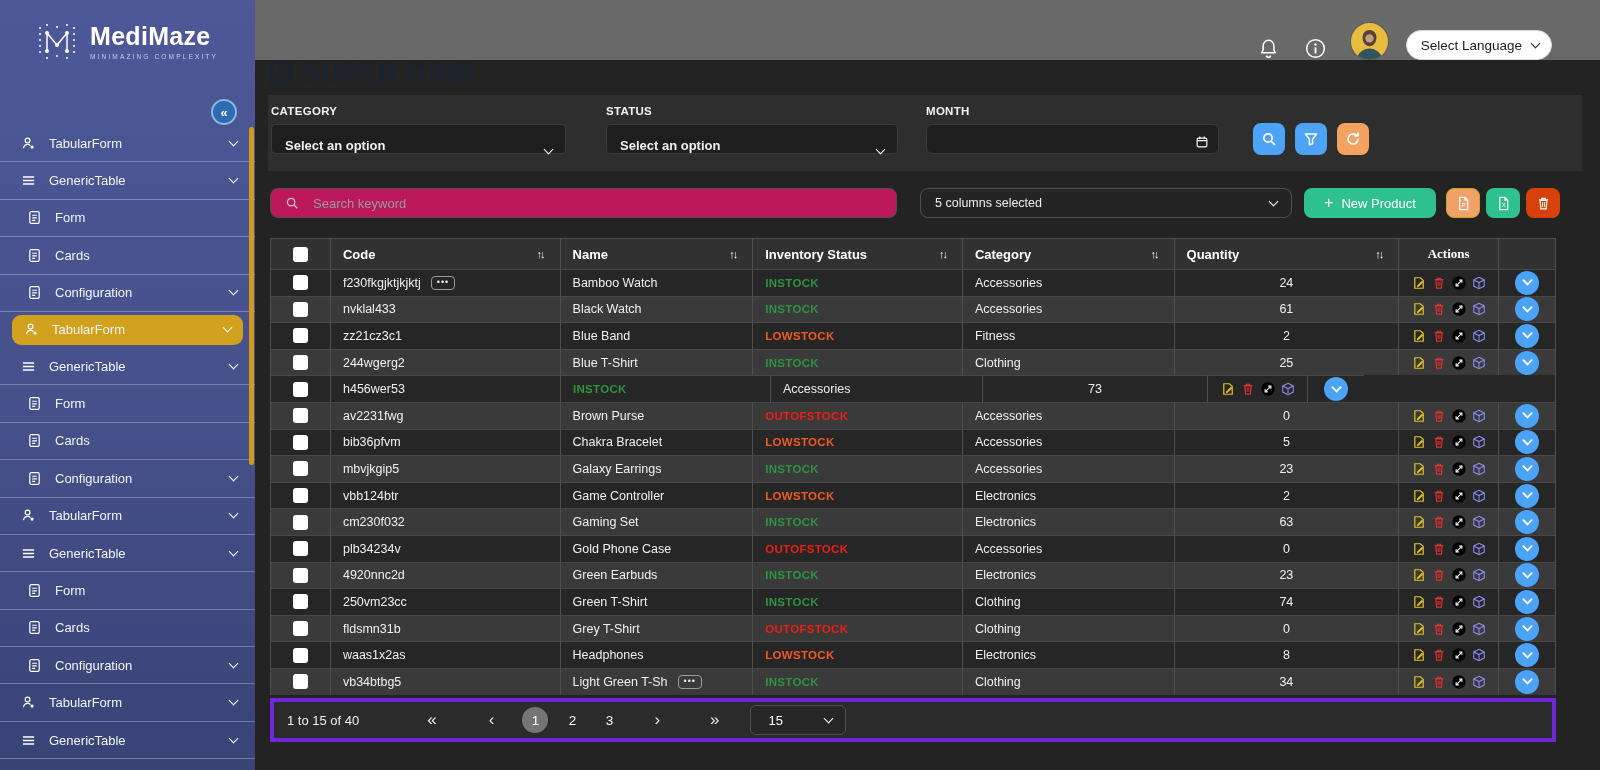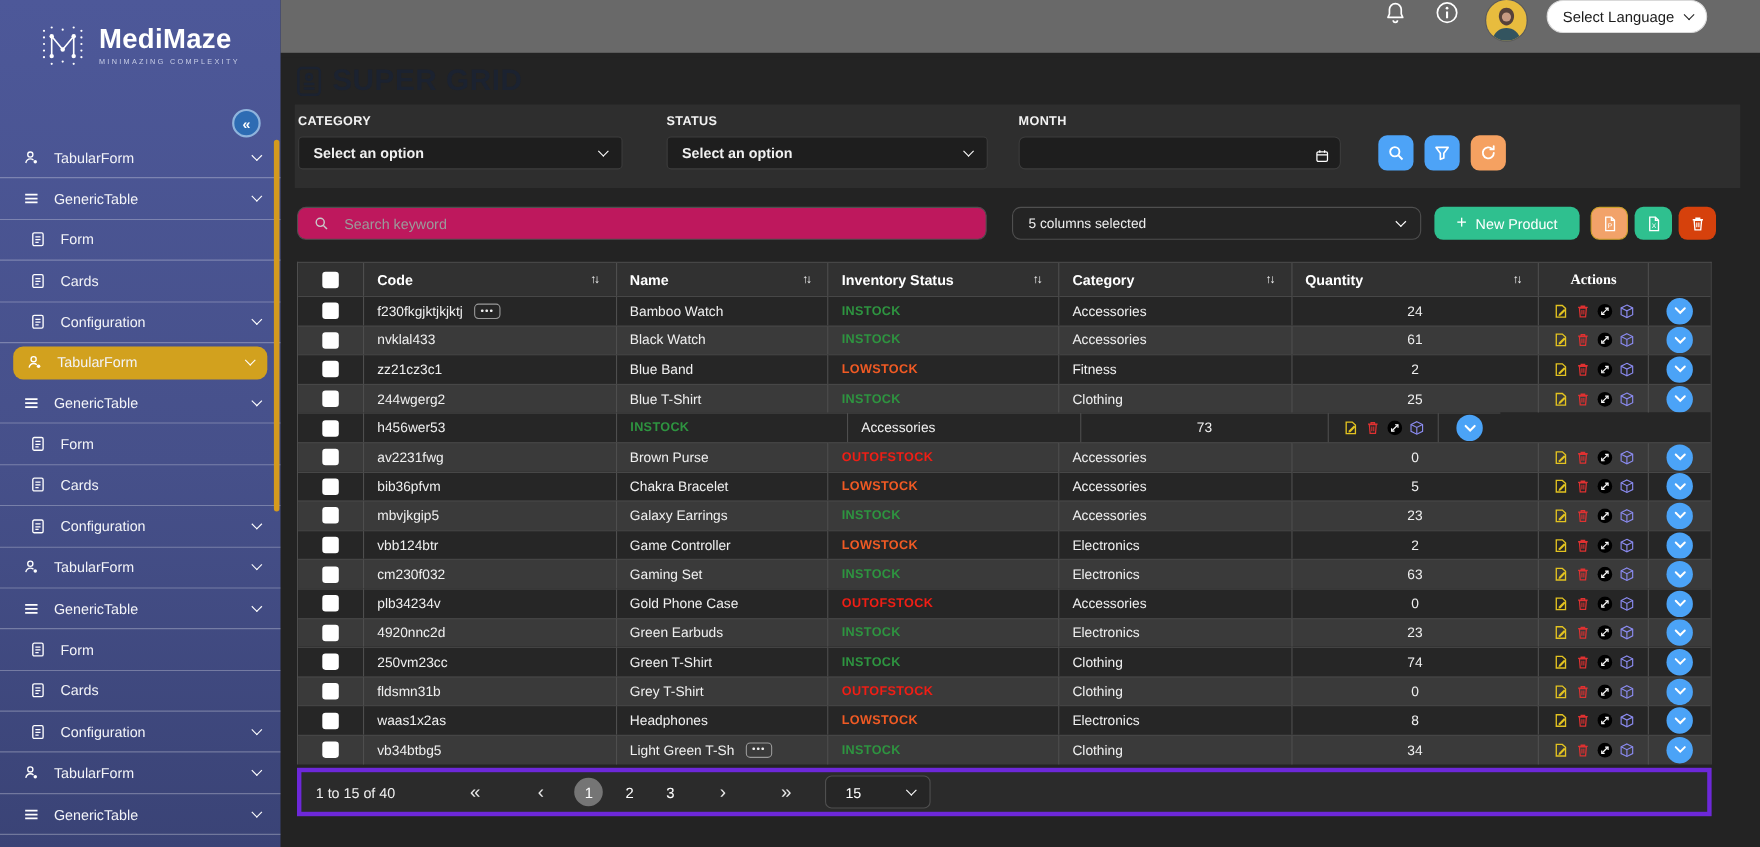--- a/index.html
+++ b/index.html
@@ -22,41 +22,41 @@
                border-bottom:1px solid rgba(255,255,255,.28); cursor:pointer; }
   .side-item.sub { padding-left:27px; }
   .side-item .sicon { width:15px; height:15px; flex:0 0 15px; }
   .side-label { color:#f3f4f8; font-size:13px; margin-left:13px; }
   .chev { width:7px; height:7px; border-right:1.6px solid #fff; border-bottom:1.6px solid #fff;
           transform:rotate(45deg); margin-left:auto; margin-top:-4px; }
   .side-item.active { background:#d2a11e; border-radius:9px; margin:3px 12px 3px 12px; height:30px;
                       padding:0 12px 0 12px; border-bottom:none; }
 
   
-  .topbar { position:absolute; left:255px; top:0; right:0; height:48px; background:#696969;
-            display:flex; align-items:flex-start; justify-content:flex-end; gap:0; z-index:4; }
+  .topbar { position:absolute; left:255px; top:0; right:0; height:60px; background:#696969;
+            display:flex; align-items:flex-end; justify-content:flex-end; gap:0; z-index:4; }
   .tb-icon { width:23px; height:23px; margin-right:24px; cursor:pointer; }
   .avatar { width:37px; height:37px; border-radius:50%; overflow:hidden; margin-right:18px; cursor:pointer;
             box-shadow:0 0 0 1px rgba(0,0,0,.15); }
   .lang-pill { height:30px; min-width:140px; margin-right:48px; background:#fff; border-radius:16px;
                display:flex; align-items:center; justify-content:space-between; padding:0 12px 0 14px;
                font-size:13.5px; color:#1c1c1c; cursor:pointer; border:1px solid #d9d9d9; }
   .lang-chev { width:7px; height:7px; border-right:1.8px solid #222; border-bottom:1.8px solid #222;
                transform:rotate(45deg); margin-top:-3px; margin-left:10px; }
 
   
   .main { position:absolute; left:255px; top:52px; right:0; bottom:0; background:#232323; }
   .page-title { position:absolute; left:13px; top:6px; display:flex; align-items:center; gap:8px; }
   .page-title span { color:#1b2230; font-size:27px; font-weight:700; letter-spacing:.5px; }
 
   .filter-panel { position:absolute; left:13px; top:43px; width:1314px; height:76px; background:#2e2e2e; }
   .f-group { position:absolute; top:10px; }
   .f-label { color:#f2f2f2; font-size:11.5px; font-weight:700; letter-spacing:.3px; margin-bottom:7px; }
   .f-select { width:100%; height:30px; background:#1e1e1e; border:1px solid #3c3c3c; border-radius:4px;
-              display:flex; align-items:center; justify-content:space-between; padding:0 13px; cursor:pointer; }
+              display:flex; align-items:flex-end; justify-content:space-between; padding:0 13px; cursor:pointer; }
   .f-select span { color:#f0f0f0; font-size:13px; font-weight:600; }
   .wchev { width:7px; height:7px; border-right:1.8px solid #fff; border-bottom:1.8px solid #fff;
            transform:rotate(45deg); margin-top:-4px; }
   .month-box { position:relative; }
   .month-box input { width:100%; height:30px; background:#1e1e1e; border:1px solid #3c3c3c; border-radius:6px;
                      color:#fff; font-size:13px; padding:0 34px 0 12px; outline:none; }
   .month-cal { position:absolute; right:10px; top:8px; width:14px; height:14px; cursor:pointer; }
   .f-btn { position:absolute; top:28px; width:32px; height:32px; border:none; border-radius:8px;
            display:flex; align-items:center; justify-content:center; cursor:pointer; }
   .f-btn svg { width:16px; height:16px; }

